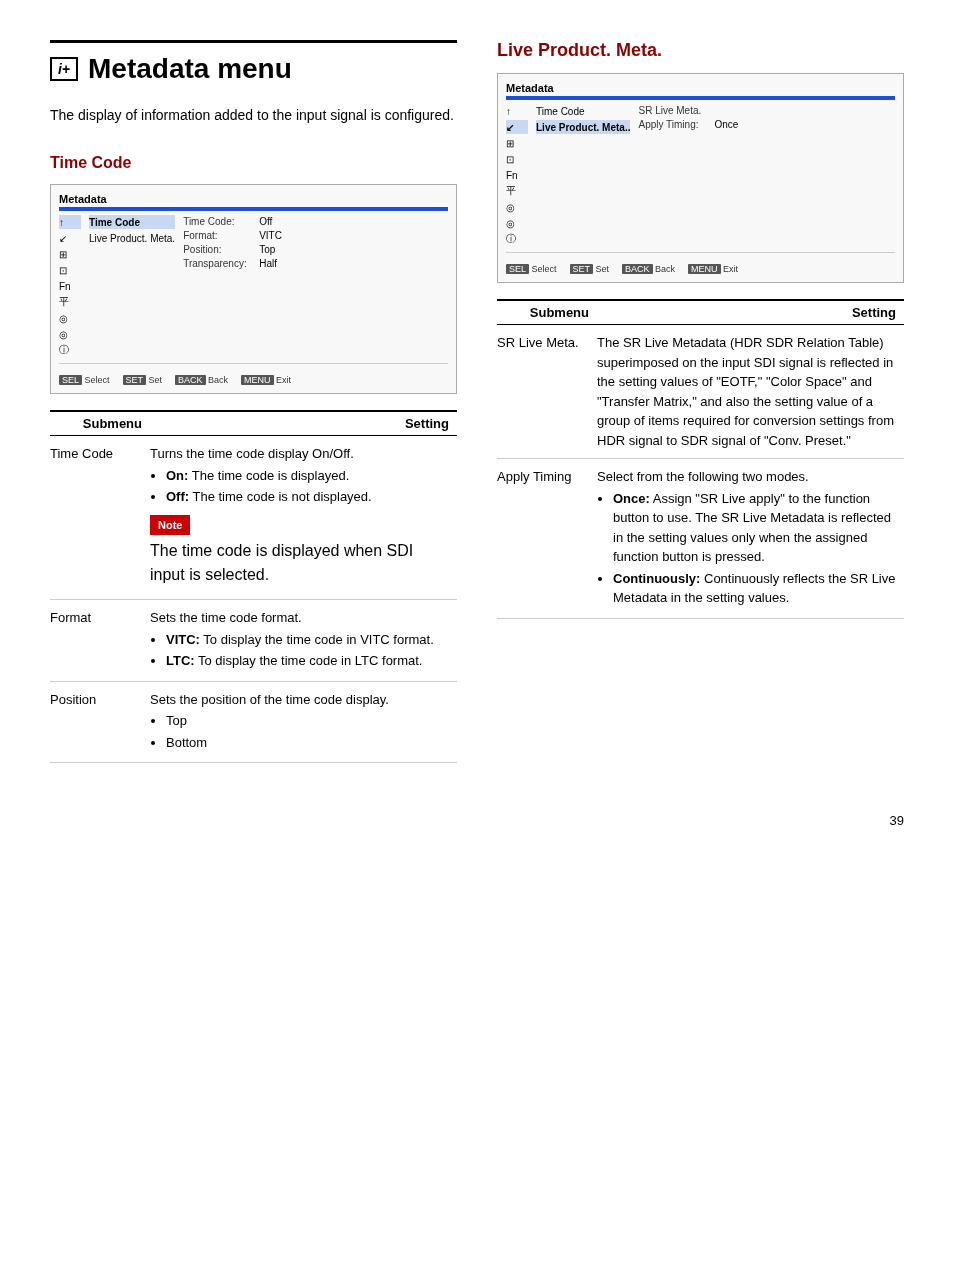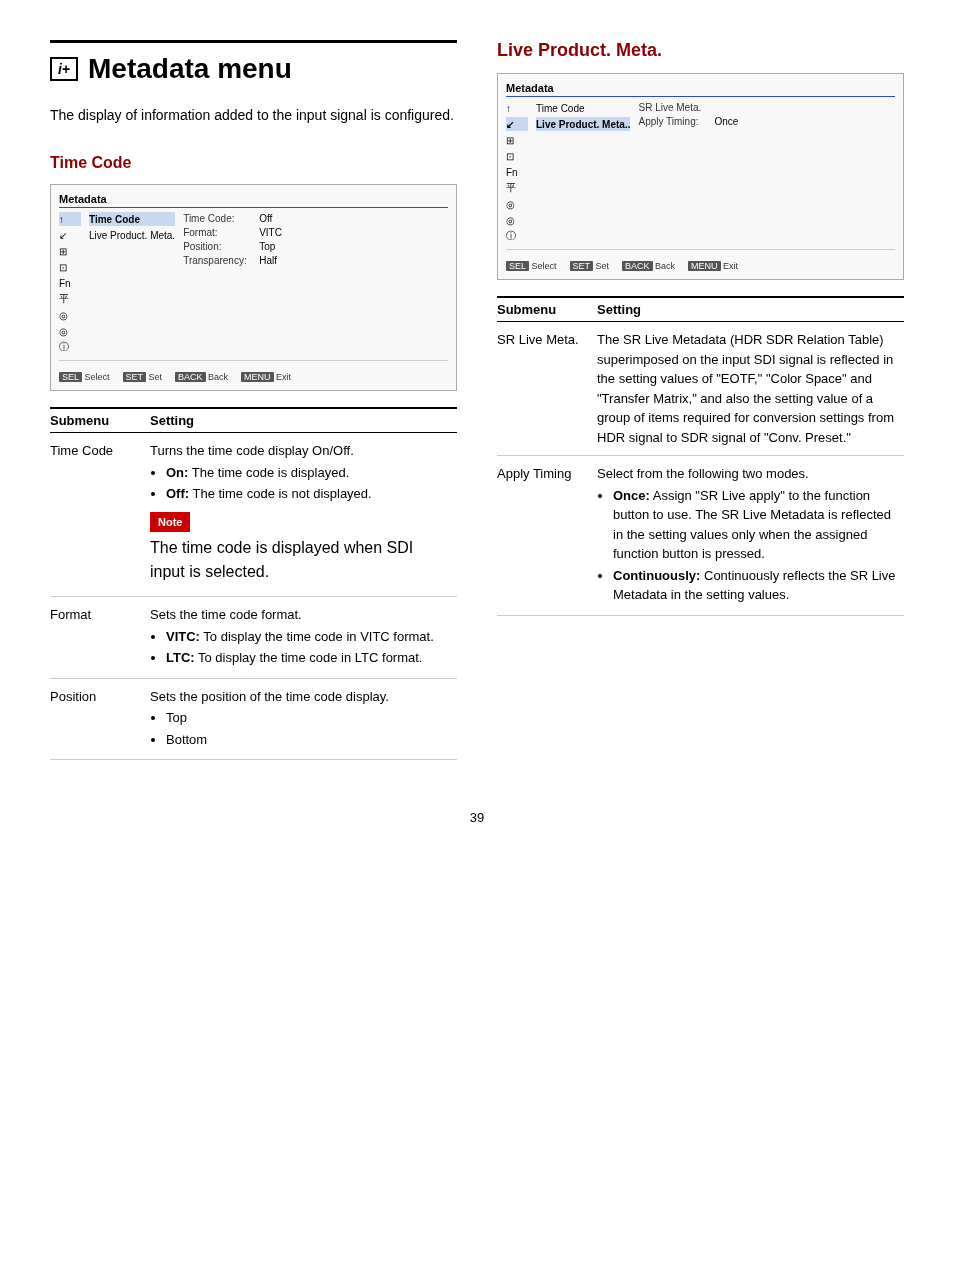--- a/index.html
+++ b/index.html
@@ -80,21 +80,21 @@
       padding: 8px;
       margin-bottom: 16px;
       background: #f8f8f8;
       font-size: 11px;
     }
 
     .menu-box-title {
       font-weight: bold;
       font-size: 11px;
       margin-bottom: 4px;
-      border-bottom: 1px solid #1d4ed8;
+      border-bottom: 4px solid #1d4ed8;
       padding-bottom: 2px;
     }
 
     .menu-box-inner {
       display: flex;
       gap: 8px;
     }
 
     .menu-icons-col {
       display: flex;
@@ -182,21 +182,21 @@
       border-collapse: collapse;
       margin-bottom: 20px;
     }
 
     .data-table thead tr {
       border-top: 2px solid #000;
       border-bottom: 1px solid #000;
     }
 
     .data-table th {
-      text-align: left;
+      text-align: right;
       padding: 4px 8px 4px 0;
       font-weight: bold;
       font-size: 13px;
     }
 
     .data-table td {
       vertical-align: top;
       padding: 8px 8px 8px 0;
       font-size: 13px;
       border-bottom: 1px solid #ccc;
@@ -229,21 +229,21 @@
       margin-left: 16px;
       margin-top: 2px;
     }
 
     ul.setting-list li {
       margin-bottom: 2px;
       line-height: 1.5;
     }
 
     .page-number {
-      text-align: center;
+      text-align: right;
       margin-top: 30px;
       font-size: 13px;
     }
 
     .right-section-heading {
       font-size: 18px;
       font-weight: bold;
       color: #8B0000;
       margin-bottom: 12px;
     }

